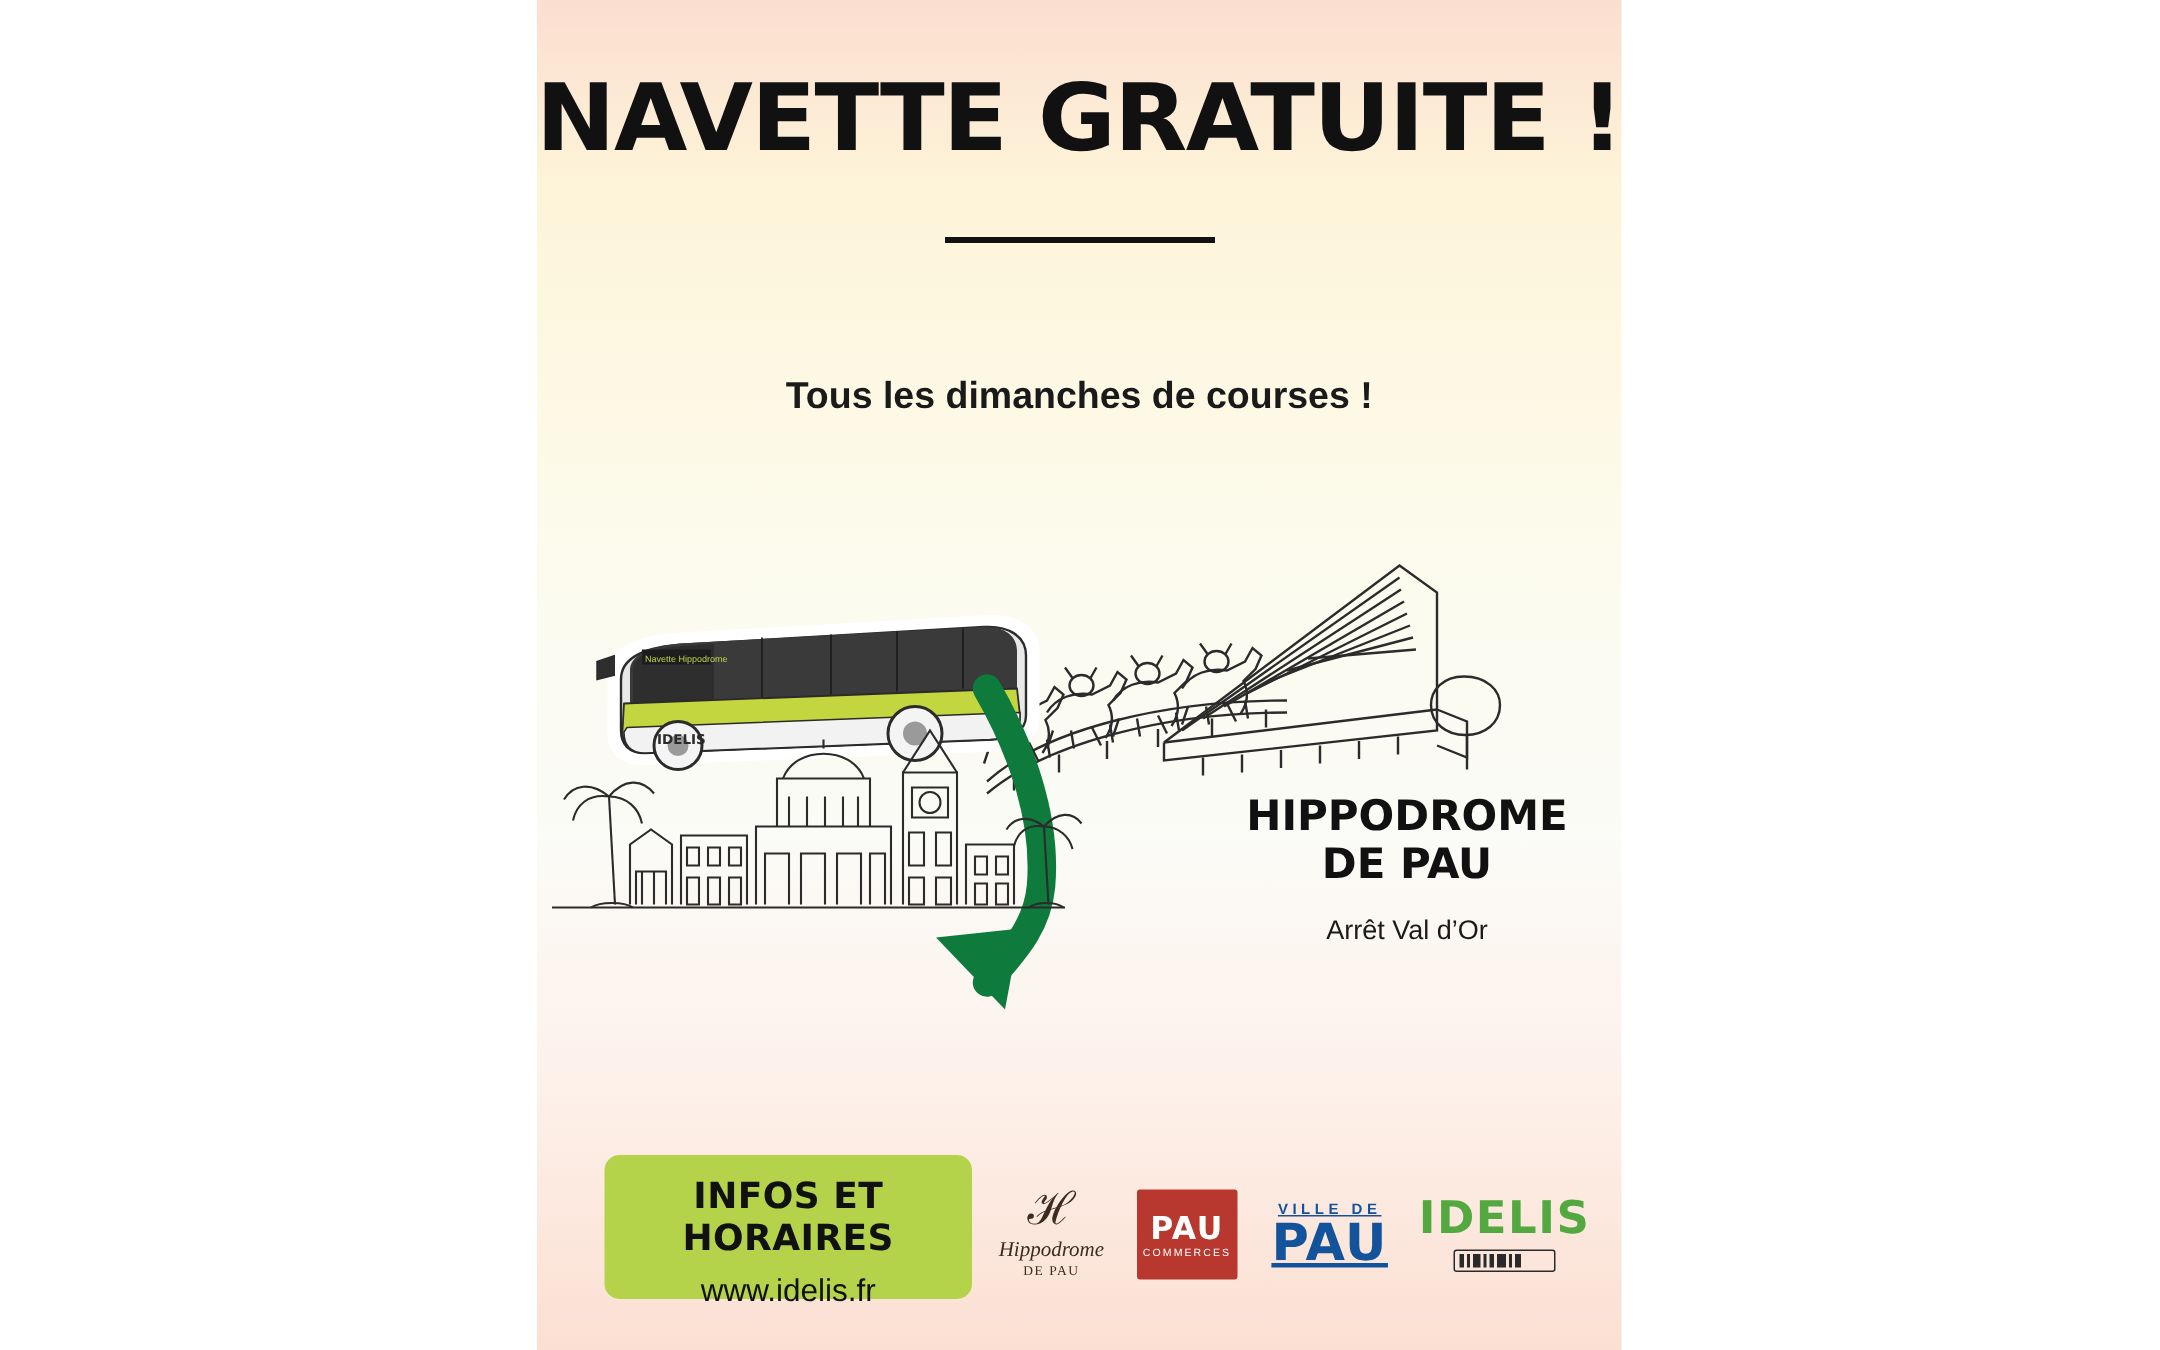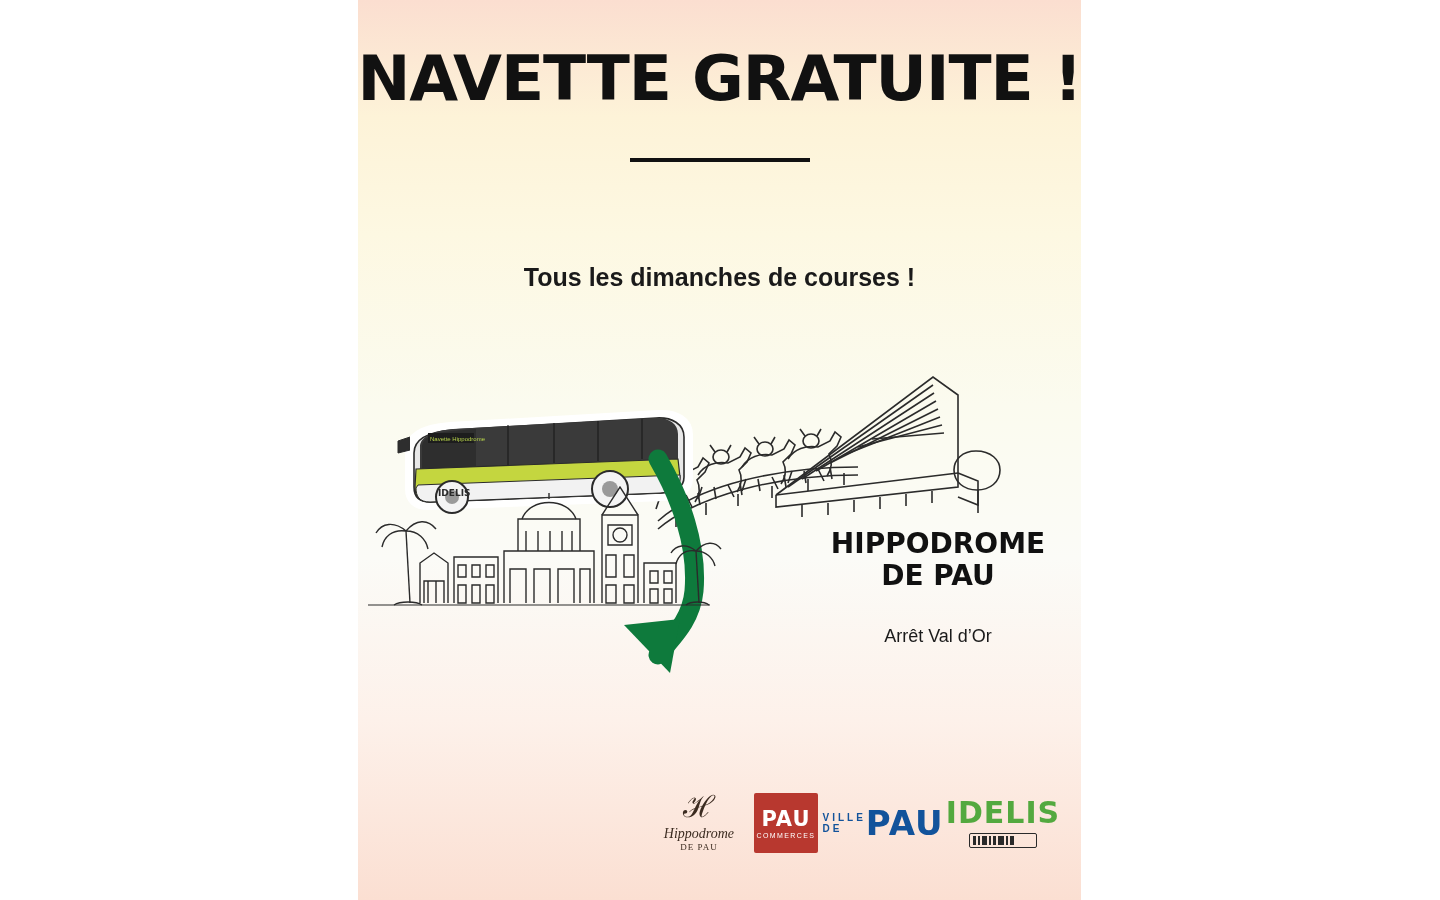--- a/index.html
+++ b/index.html
@@ -78,21 +78,21 @@
   }
   .subline .arrow {
     color: #3ab54a;
     font-weight: bold;
     padding: 0 6px;
     font-size: 28px;
   }
 
   .tagline {
     position: absolute;
-    top: 263px;
+    top: 250px;
     left: 0;
     width: 100%;
     text-align: center;
     font-family: "Liberation Sans", sans-serif;
     font-weight: bold;
     font-size: 25px;
     color: #1a1a1a;
   }
 
   
@@ -112,21 +112,21 @@
     width: 250px;
     text-align: center;
     font-family: "DejaVu Sans", sans-serif;
     font-weight: bold;
     font-size: 28px;
     line-height: 32px;
     color: #111111;
   }
   .label-hippodrome .stop {
     display: block;
-    margin-top: 28px;
+    margin-top: 12px;
     font-family: "Liberation Sans", sans-serif;
     font-weight: normal;
     font-size: 18px;
     color: #1a1a1a;
   }
 
   .label-verdun {
     position: absolute;
     top: 625px;
     left: 40px;
@@ -227,23 +227,24 @@
     letter-spacing: 1px;
   }
   .logo-pauc .pc-sub {
     font-size: 7px;
     letter-spacing: 1.4px;
     margin-top: 2px;
   }
 
   
   .logo-ville {
-    flex-direction: row;
+    flex-direction: column;
     width: 102px;
     color: #12539b;
+    text-decoration: underline;
   }
   .logo-ville .v-top {
     font-size: 10px;
     letter-spacing: 3px;
     font-weight: bold;
   }
   .logo-ville .v-main {
     font-family: "DejaVu Sans", sans-serif;
     font-weight: bold;
     font-size: 34px;
@@ -450,20 +451,24 @@
 
     <div class="label-hippodrome">
       <span>HIPPODROME</span><br>
       <span>DE PAU</span>
       <span class="stop">Arrêt Val d’Or</span>
     </div>
 
     <div class="label-verdun">
     </div>
 
+    <div class="info-box">
+      <div class="info-title">INFOS ET HORAIRES</div>
+      <div class="info-url">www.idelis.fr</div>
+    </div>
 
     <div class="logos">
 
       <div class="logo logo-hippo">
         <div class="hgly">ℋ</div>
         <div class="hname">Hippodrome</div>
         <div class="hsub">DE PAU</div>
       </div>
 
       <div class="logo logo-pauc">

